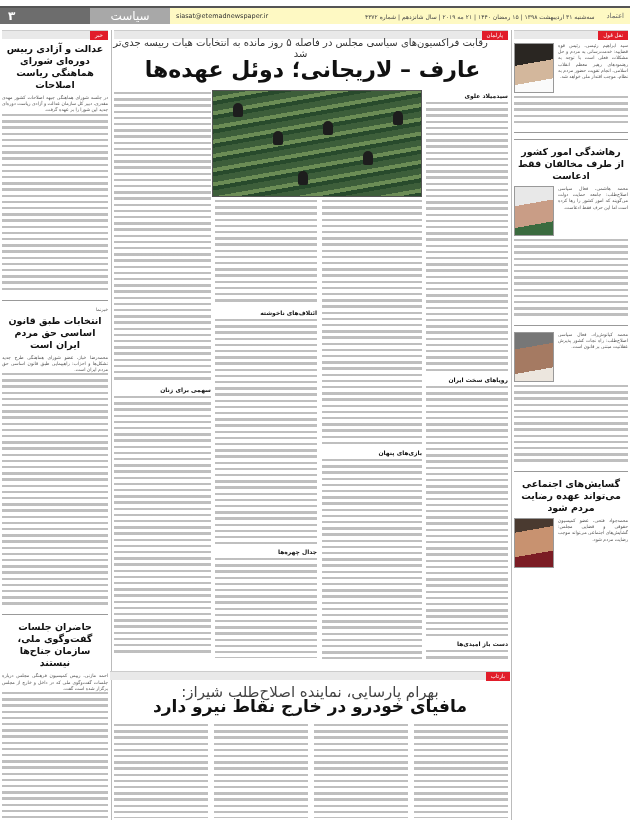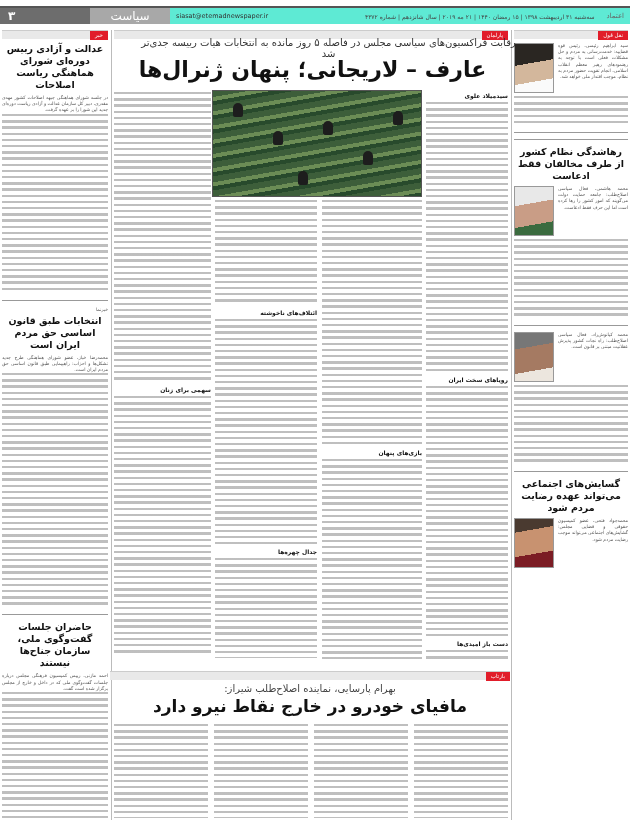--- a/index.html
+++ b/index.html
@@ -2,45 +2,45 @@
 <html><head>
 <meta charset="utf-8">
 <style>
   * { box-sizing: border-box; margin: 0; padding: 0; }
   html, body { width: 630px; height: 820px; background: #ffffff; overflow: hidden; }
   body { font-family: "DejaVu Sans", sans-serif; color: #333; position: relative; direction: rtl; }
 
   .masthead { position: absolute; left: 0; top: 6px; width: 630px; height: 18px; display: flex; direction: ltr; border-top: 2px solid #555; }
   .mh-page { width: 90px; background: #6d6d6d; color: #fff; font-size: 12px; font-weight: bold; padding-left: 8px; line-height: 16px; }
   .mh-section { width: 80px; background: #a8a8a8; color: #fff; font-size: 12px; line-height: 16px; text-align: center; }
-  .mh-strip { flex: 1; background: #5eead4; display: flex; justify-content: space-between; align-items: center; padding: 0 6px; font-size: 6px; color: #444; }
+  .mh-strip { flex: 1; background: #fef9c3; display: flex; justify-content: space-between; align-items: center; padding: 0 6px; font-size: 6px; color: #444; }
   .mh-email { font-size: 6.5px; color: #333; }
   .mh-date { direction: rtl; }
   .mh-logo { font-size: 7px; color: #666; margin-left: 12px; }
 
   .col { position: absolute; overflow: hidden; }
   .label-bar { height: 9px; background: #e9e9e9; border-top: 1px solid #ccc; position: relative; margin-bottom: 4px; }
   .label-red { position: absolute; right: 0; top: 0; height: 9px; background: #e11d2a; color: #fff; font-size: 5.5px; line-height: 9px; padding: 0 5px; }
 
   .col-head { font-weight: bold; color: #111; text-align: center; font-size: 9.5px; line-height: 12px; margin: 2px 2px 4px; }
   .txt { font-size: 4.6px; line-height: 6.2px; color: #555; text-align: justify; }
   .fill-lines { background: repeating-linear-gradient(to bottom, #8a8a8a 0, #8a8a8a 2.4px, transparent 2.4px, transparent 6.2px); opacity: 0.55; }
   .subhead { font-weight: bold; font-size: 6px; color: #111; margin: 4px 0 3px; }
   .photo { float: left; margin: 0 4px 3px 0; background: linear-gradient(160deg, #c7b9a5, #6d5d4f); border: 1px solid #999; }
   .divider { height: 1px; background: #999; margin: 6px 0; }
 
-  .main-kicker { position: absolute; left: 136px; top: 37px; width: 385px; text-align: center; font-size: 10px; color: #333; }
+  .main-kicker { position: absolute; left: 108px; top: 37px; width: 385px; text-align: center; font-size: 10px; color: #333; }
   .main-title { position: absolute; left: 120px; top: 57px; width: 385px; text-align: center; font-size: 22px; font-weight: bold; color: #111; }
   .main-photo { position: absolute; left: 212px; top: 90px; width: 210px; height: 107px; background:
       repeating-linear-gradient(170deg, #3d5e3a 0 6px, #6b8c55 6px 10px, #284a2c 10px 14px); border: 1px solid #555; }
   .main-photo .ppl { position: absolute; width: 10px; height: 14px; background: #1d1d1d; border-radius: 5px 5px 2px 2px; }
 
   .bottom-bar { position: absolute; left: 110px; top: 671px; width: 400px; height: 9px; background: #e9e9e9; border-top: 1px solid #ccc; }
   .bottom-bar .label-red { right: 0; }
-  .bottom-kicker { position: absolute; left: 110px; top: 683px; width: 400px; text-align: center; font-size: 10px; color: #444; }
+  .bottom-kicker { position: absolute; left: 110px; top: 683px; width: 400px; text-align: center; font-size: 15px; color: #444; }
   .bottom-title { position: absolute; left: 110px; top: 696px; width: 400px; text-align: center; font-size: 17px; font-weight: bold; color: #111; }
   .vrule { position: absolute; width: 1px; background: #bbb; }
 </style>
 </head>
 <body>
 
 <div class="masthead">
   <div class="mh-page">۳</div>
   <div class="mh-section">سیاست</div>
   <div class="mh-strip">
@@ -60,21 +60,21 @@
   <div>
     <div class="photo" style="width:40px;height:50px;background:linear-gradient(170deg,#2a2622 0 40%,#d3b79c 40% 75%,#fafafa 75%);"></div>
     <div class="txt">سید ابراهیم رئیسی، رئیس قوه قضاییه: خدمت‌رسانی به مردم و حل مشکلات فعلی است با توجه به رهنمودهای رهبر معظم انقلاب اسلامی، انجام تقویت حضور مردم به نظام، موجب اقتدار ملی خواهد شد.</div>
     <div class="fill-lines" style="clear:both;height:30px;"></div>
   </div>
   <div class="divider"></div>
 
   <div class="divider"></div>
 
   <div>
-    <div class="col-head">رهاشدگی نظام کشور از طرف مخالفان فقط ادعاست</div>
+    <div class="col-head">رهاشدگی امور کشور از طرف مخالفان فقط ادعاست</div>
     <div class="photo" style="width:40px;height:50px;background:linear-gradient(170deg,#e8e8e8 0 35%,#c99d86 35% 75%,#3b6b3f 75%);"></div>
     <div class="txt">محمد هاشمی، فعال سیاسی اصلاح‌طلب: جامعه حمایت دولت می‌گویند که امور کشور را رها کرده است اما این حرف فقط ادعاست.</div>
     <div class="fill-lines" style="clear:both;height:80px;"></div>
   </div>
   <div class="divider"></div>
 
   <div>
     <div class="photo" style="width:40px;height:50px;background:linear-gradient(170deg,#777 0 30%,#a57a62 30% 75%,#ece6de 75%);"></div>
     <div class="txt">محمد کیانوش‌راد، فعال سیاسی اصلاح‌طلب: راه نجات کشور پذیرش عقلانیت مبتنی بر قانون است.</div>
     <div class="fill-lines" style="clear:both;height:80px;"></div>
@@ -89,21 +89,21 @@
   </div>
 </div>
 
 <div class="vrule" style="left:511px; top:30px; height:790px;"></div>
 <div class="vrule" style="left:111px; top:30px; height:790px;"></div>
 
 <div class="label-bar" style="position:absolute;left:114px;top:30px;width:394px;">
     <span class="label-red">پارلمان</span>
   </div>
 <div class="main-kicker">رقابت فراکسیون‌های سیاسی مجلس در فاصله ۵ روز مانده به انتخابات هیات رییسه جدی‌تر شد</div>
-<div class="main-title">عارف – لاریجانی؛ پنهان ژنرال‌ها</div>
+<div class="main-title">عارف – لاریجانی؛ دوئل عهده‌ها</div>
 
 <div class="main-photo">
   <span class="ppl" style="left:20px;top:12px;"></span>
   <span class="ppl" style="left:60px;top:40px;"></span>
   <span class="ppl" style="left:110px;top:30px;"></span>
   <span class="ppl" style="left:150px;top:60px;"></span>
   <span class="ppl" style="left:85px;top:80px;"></span>
   <span class="ppl" style="left:180px;top:20px;"></span>
 </div>
 

